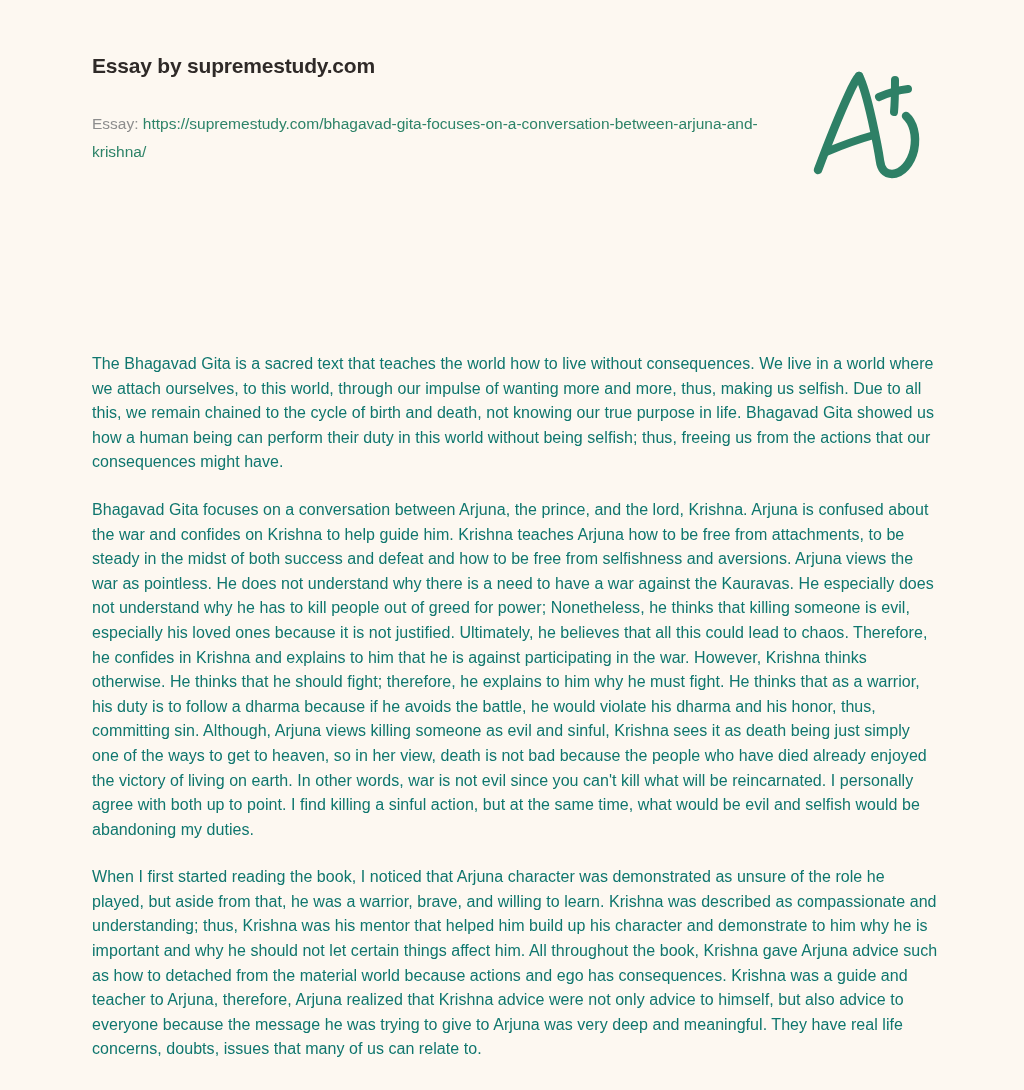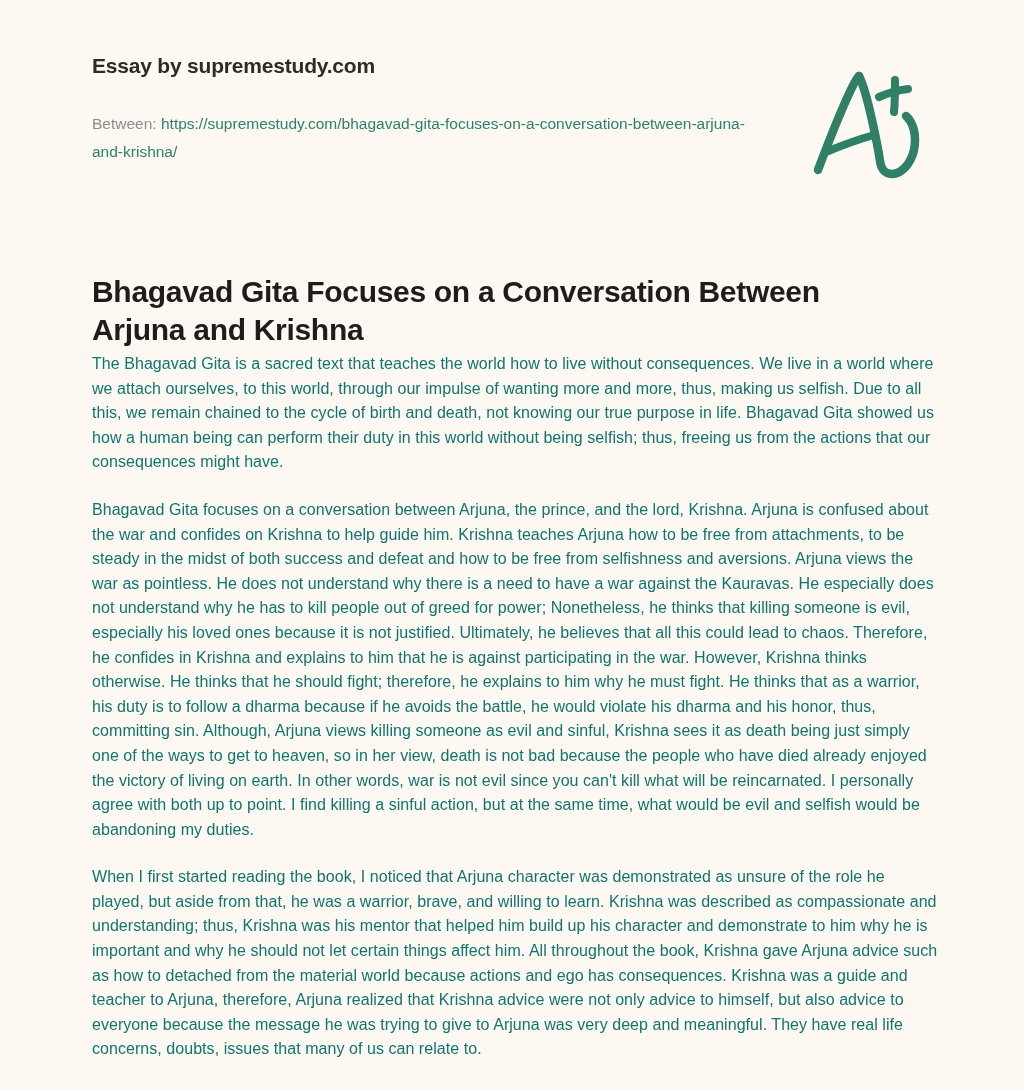--- a/index.html
+++ b/index.html
@@ -112,21 +112,21 @@
 </head>
 <body>
 
 <div class="page">
 
   <div class="header">
 
     <div class="essay-by">Essay by supremestudy.com</div>
 
     <div class="source-line">
-      <span class="source-label">Between:</span>
+      <span class="source-label">Essay:</span>
       <span class="source-url">https://supremestudy.com/bhagavad-gita-focuses-on-a-conversation-between-arjuna-and-krishna/</span>
     </div>
 
     <div class="logo">
       <svg viewBox="0 0 130 120" xmlns="http://www.w3.org/2000/svg">
         <g fill="none" stroke="#2e8066" stroke-linecap="round" stroke-linejoin="round">
 
           <path d="M18 108 C24 92 37 58 48 34 C52 25 56 17 59 14" stroke-width="8.5"></path>
 
           <path d="M59 14 C63 22 68 40 72 58 C76 76 79 92 80 99
@@ -137,21 +137,20 @@
 
           <path d="M79 35 C88 31 99 28 108 27" stroke-width="8"></path>
 
           <path d="M95 18 C95 28 95 40 94 50" stroke-width="8"></path>
         </g>
       </svg>
     </div>
 
   </div>
 
-  <h1 class="title">Bhagavad Gita Focuses on a Conversation Between Arjuna and Krishna</h1>
 
   <div class="body-copy">
     <p>The Bhagavad Gita is a sacred text that teaches the world how to live without consequences. We live in a world where we attach ourselves, to this world, through our impulse of wanting more and more, thus, making us selfish. Due to all this, we remain chained to the cycle of birth and death, not knowing our true purpose in life. Bhagavad Gita showed us how a human being can perform their duty in this world without being selfish; thus, freeing us from the actions that our consequences might have.</p>
     <p>Bhagavad Gita focuses on a conversation between Arjuna, the prince, and the lord, Krishna. Arjuna is confused about the war and confides on Krishna to help guide him. Krishna teaches Arjuna how to be free from attachments, to be steady in the midst of both success and defeat and how to be free from selfishness and aversions. Arjuna views the war as pointless. He does not understand why there is a need to have a war against the Kauravas. He especially does not understand why he has to kill people out of greed for power; Nonetheless, he thinks that killing someone is evil, especially his loved ones because it is not justified. Ultimately, he believes that all this could lead to chaos. Therefore, he confides in Krishna and explains to him that he is against participating in the war. However, Krishna thinks otherwise. He thinks that he should fight; therefore, he explains to him why he must fight. He thinks that as a warrior, his duty is to follow a dharma because if he avoids the battle, he would violate his dharma and his honor, thus, committing sin. Although, Arjuna views killing someone as evil and sinful, Krishna sees it as death being just simply one of the ways to get to heaven, so in her view, death is not bad because the people who have died already enjoyed the victory of living on earth. In other words, war is not evil since you can't kill what will be reincarnated. I personally agree with both up to point. I find killing a sinful action, but at the same time, what would be evil and selfish would be abandoning my duties.</p>
     <p>When I first started reading the book, I noticed that Arjuna character was demonstrated as unsure of the role he played, but aside from that, he was a warrior, brave, and willing to learn. Krishna was described as compassionate and understanding; thus, Krishna was his mentor that helped him build up his character and demonstrate to him why he is important and why he should not let certain things affect him. All throughout the book, Krishna gave Arjuna advice such as how to detached from the material world because actions and ego has consequences. Krishna was a guide and teacher to Arjuna, therefore, Arjuna realized that Krishna advice were not only advice to himself, but also advice to everyone because the message he was trying to give to Arjuna was very deep and meaningful. They have real life concerns, doubts, issues that many of us can relate to.</p>
     <p>Krishna represents the divine of the humans. The role of Kr</p>
   </div>
 
 </div>
 

